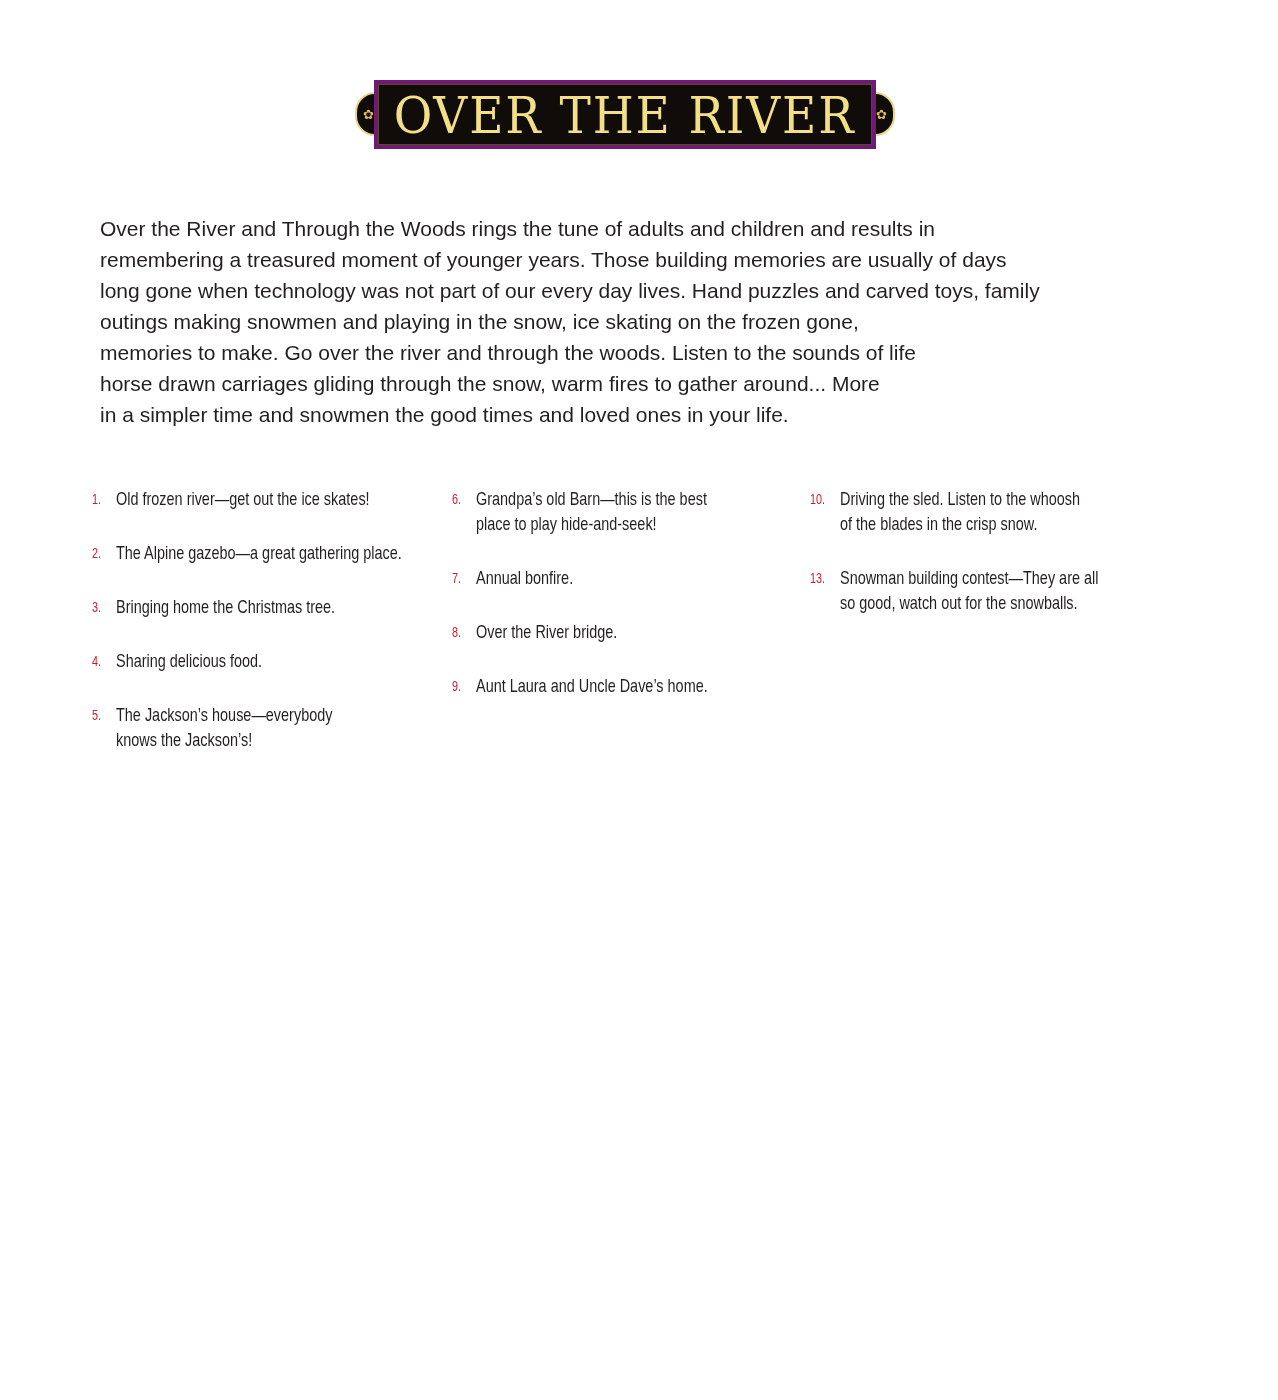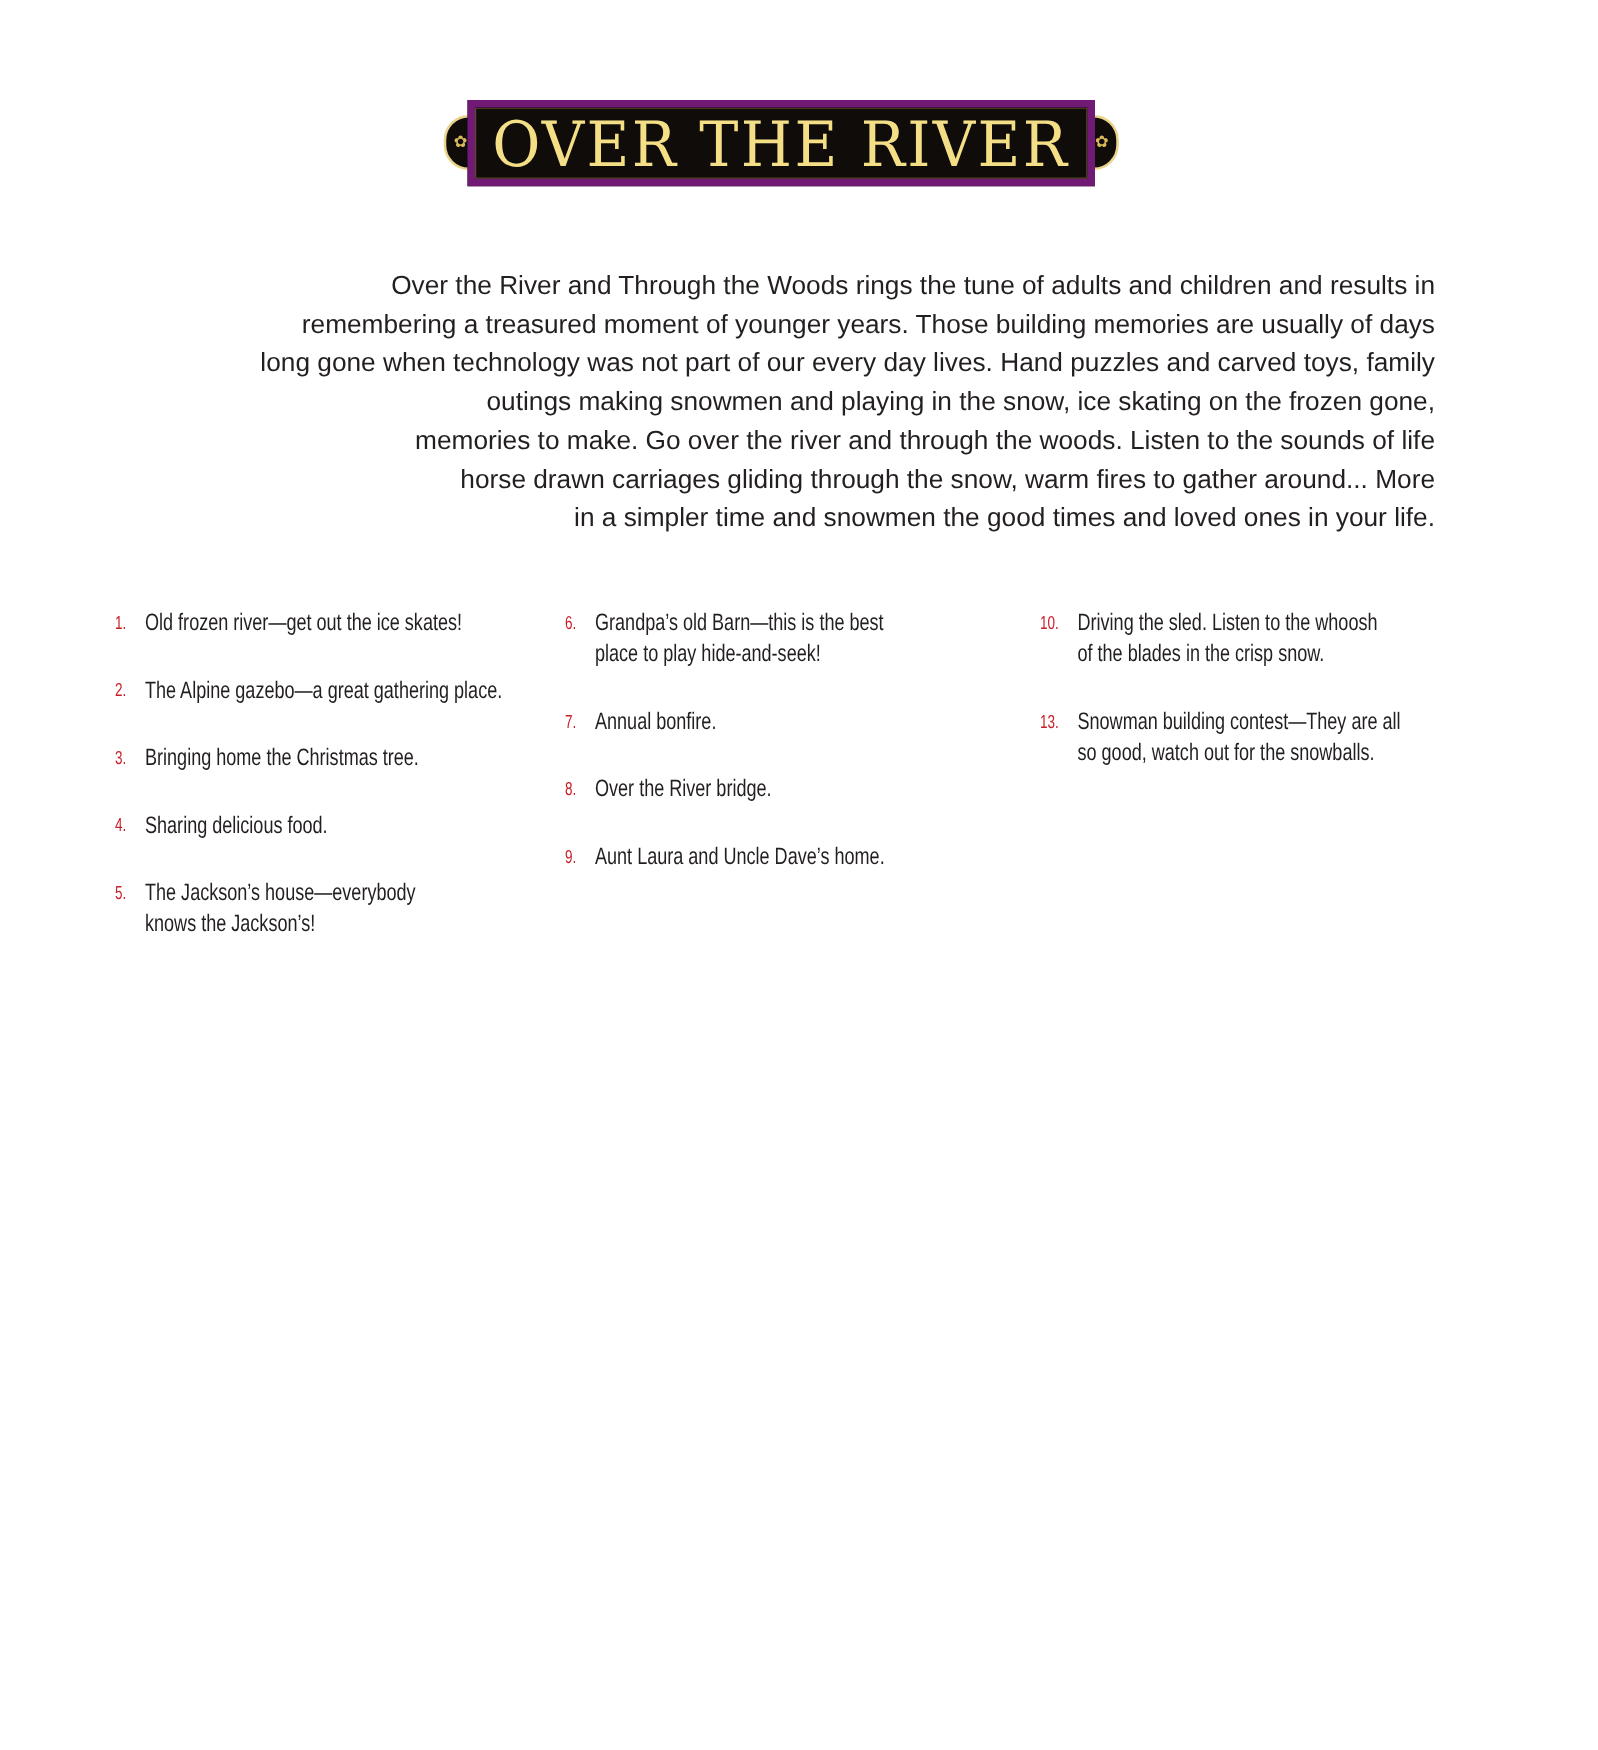--- a/index.html
+++ b/index.html
@@ -45,21 +45,21 @@
     }
     .sign-cap.left .rosette { left: 6px; }
     .sign-cap.right .rosette { right: 6px; }
     .sign-plate {
       position: absolute;
       left: 19px;
       right: 19px;
       top: 0;
       bottom: 0;
       background: #0f0c0a;
-      border: 6px solid #701a75;
+      border: 4px solid #701a75;
       box-shadow: inset 0 0 0 1px #5a4a22;
       display: flex;
       align-items: center;
       justify-content: center;
       box-sizing: border-box;
     }
     .sign-title {
       font-family: "DejaVu Serif", serif;
       color: #f4df86;
       font-size: 50px;
@@ -69,39 +69,39 @@
       transform: scaleX(0.94);
       margin-top: 2px;
     }
 
     
     .intro {
       position: absolute;
       left: 100px;
       width: 1048px;
       top: 213px;
-      text-align: right;
+      text-align: left;
       font-family: "Liberation Sans", sans-serif;
       font-size: 21px;
       line-height: 31px;
       color: #231f20;
     }
     .intro .line {
       display: block;
       white-space: nowrap;
     }
 
     
     .col {
       position: absolute;
       top: 486px;
     }
     .col.c1 { left: 92px; width: 360px; }
     .col.c2 { left: 452px; width: 350px; }
-    .col.c3 { left: 832px; width: 340px; }
+    .col.c3 { left: 810px; width: 340px; }
 
     .item {
       display: flex;
       align-items: flex-start;
       margin-bottom: 29px;
       font-family: "Liberation Sans", sans-serif;
       font-size: 19px;
       line-height: 25px;
       color: #231f20;
     }

